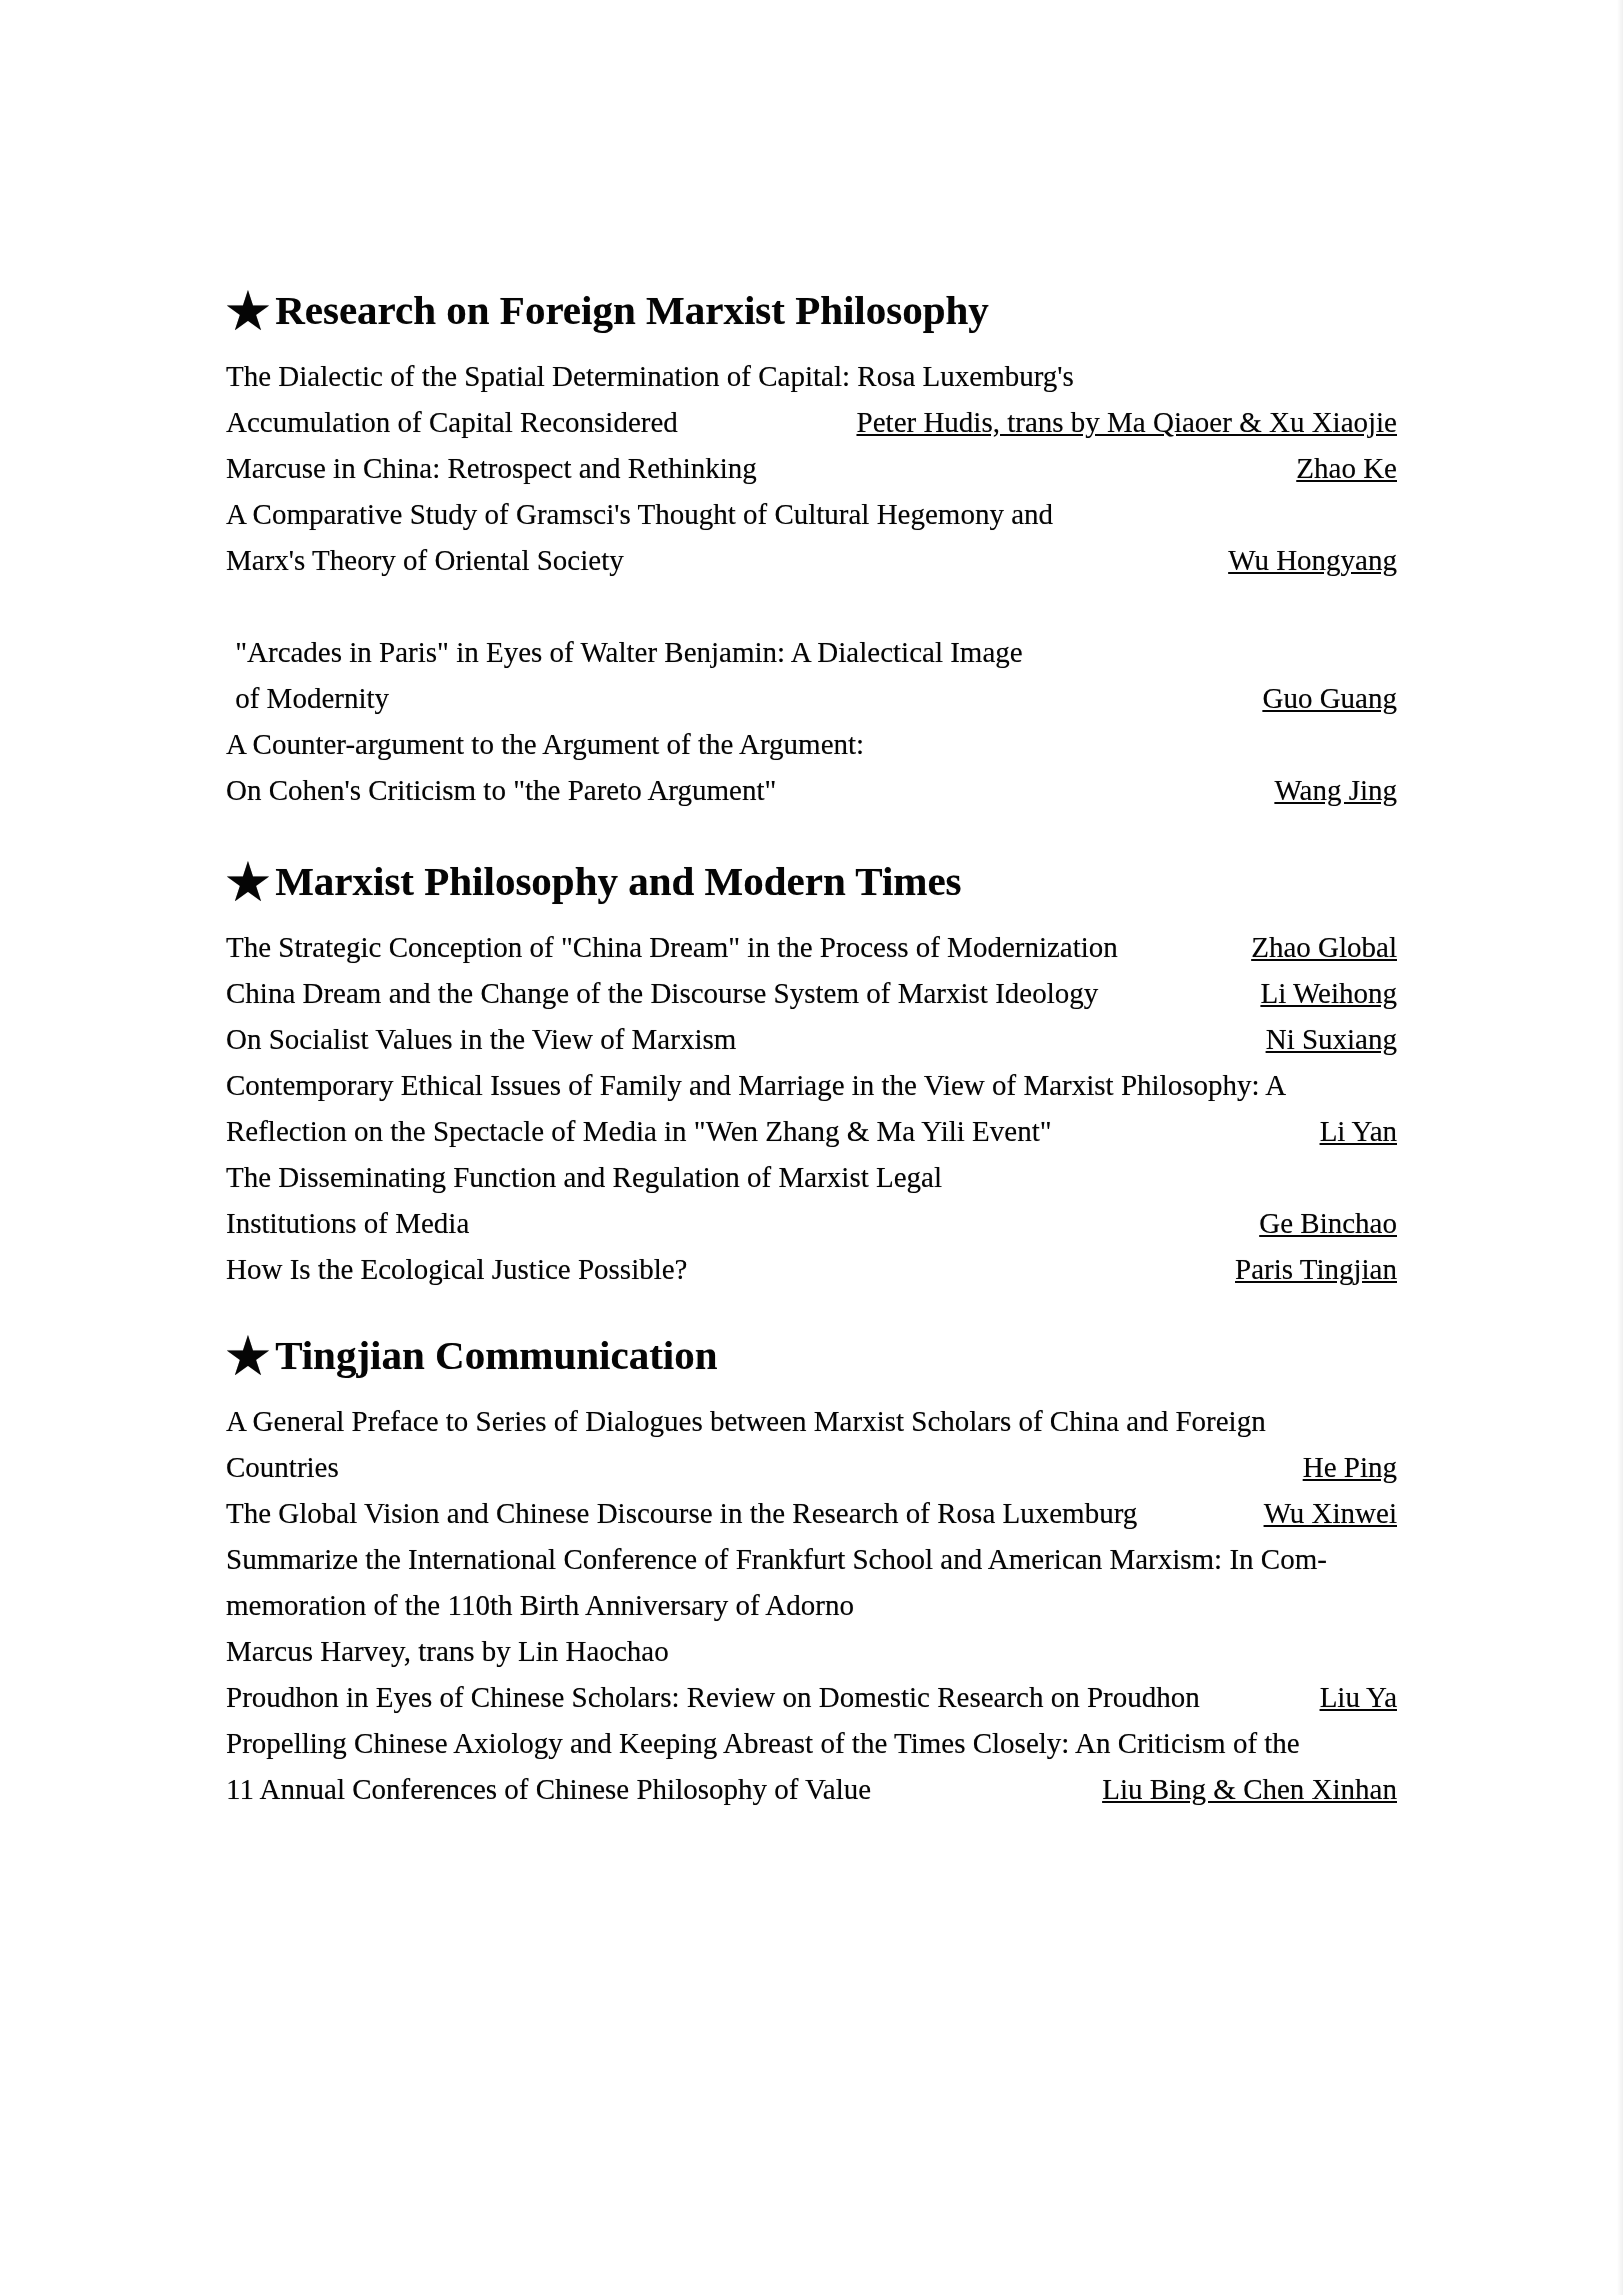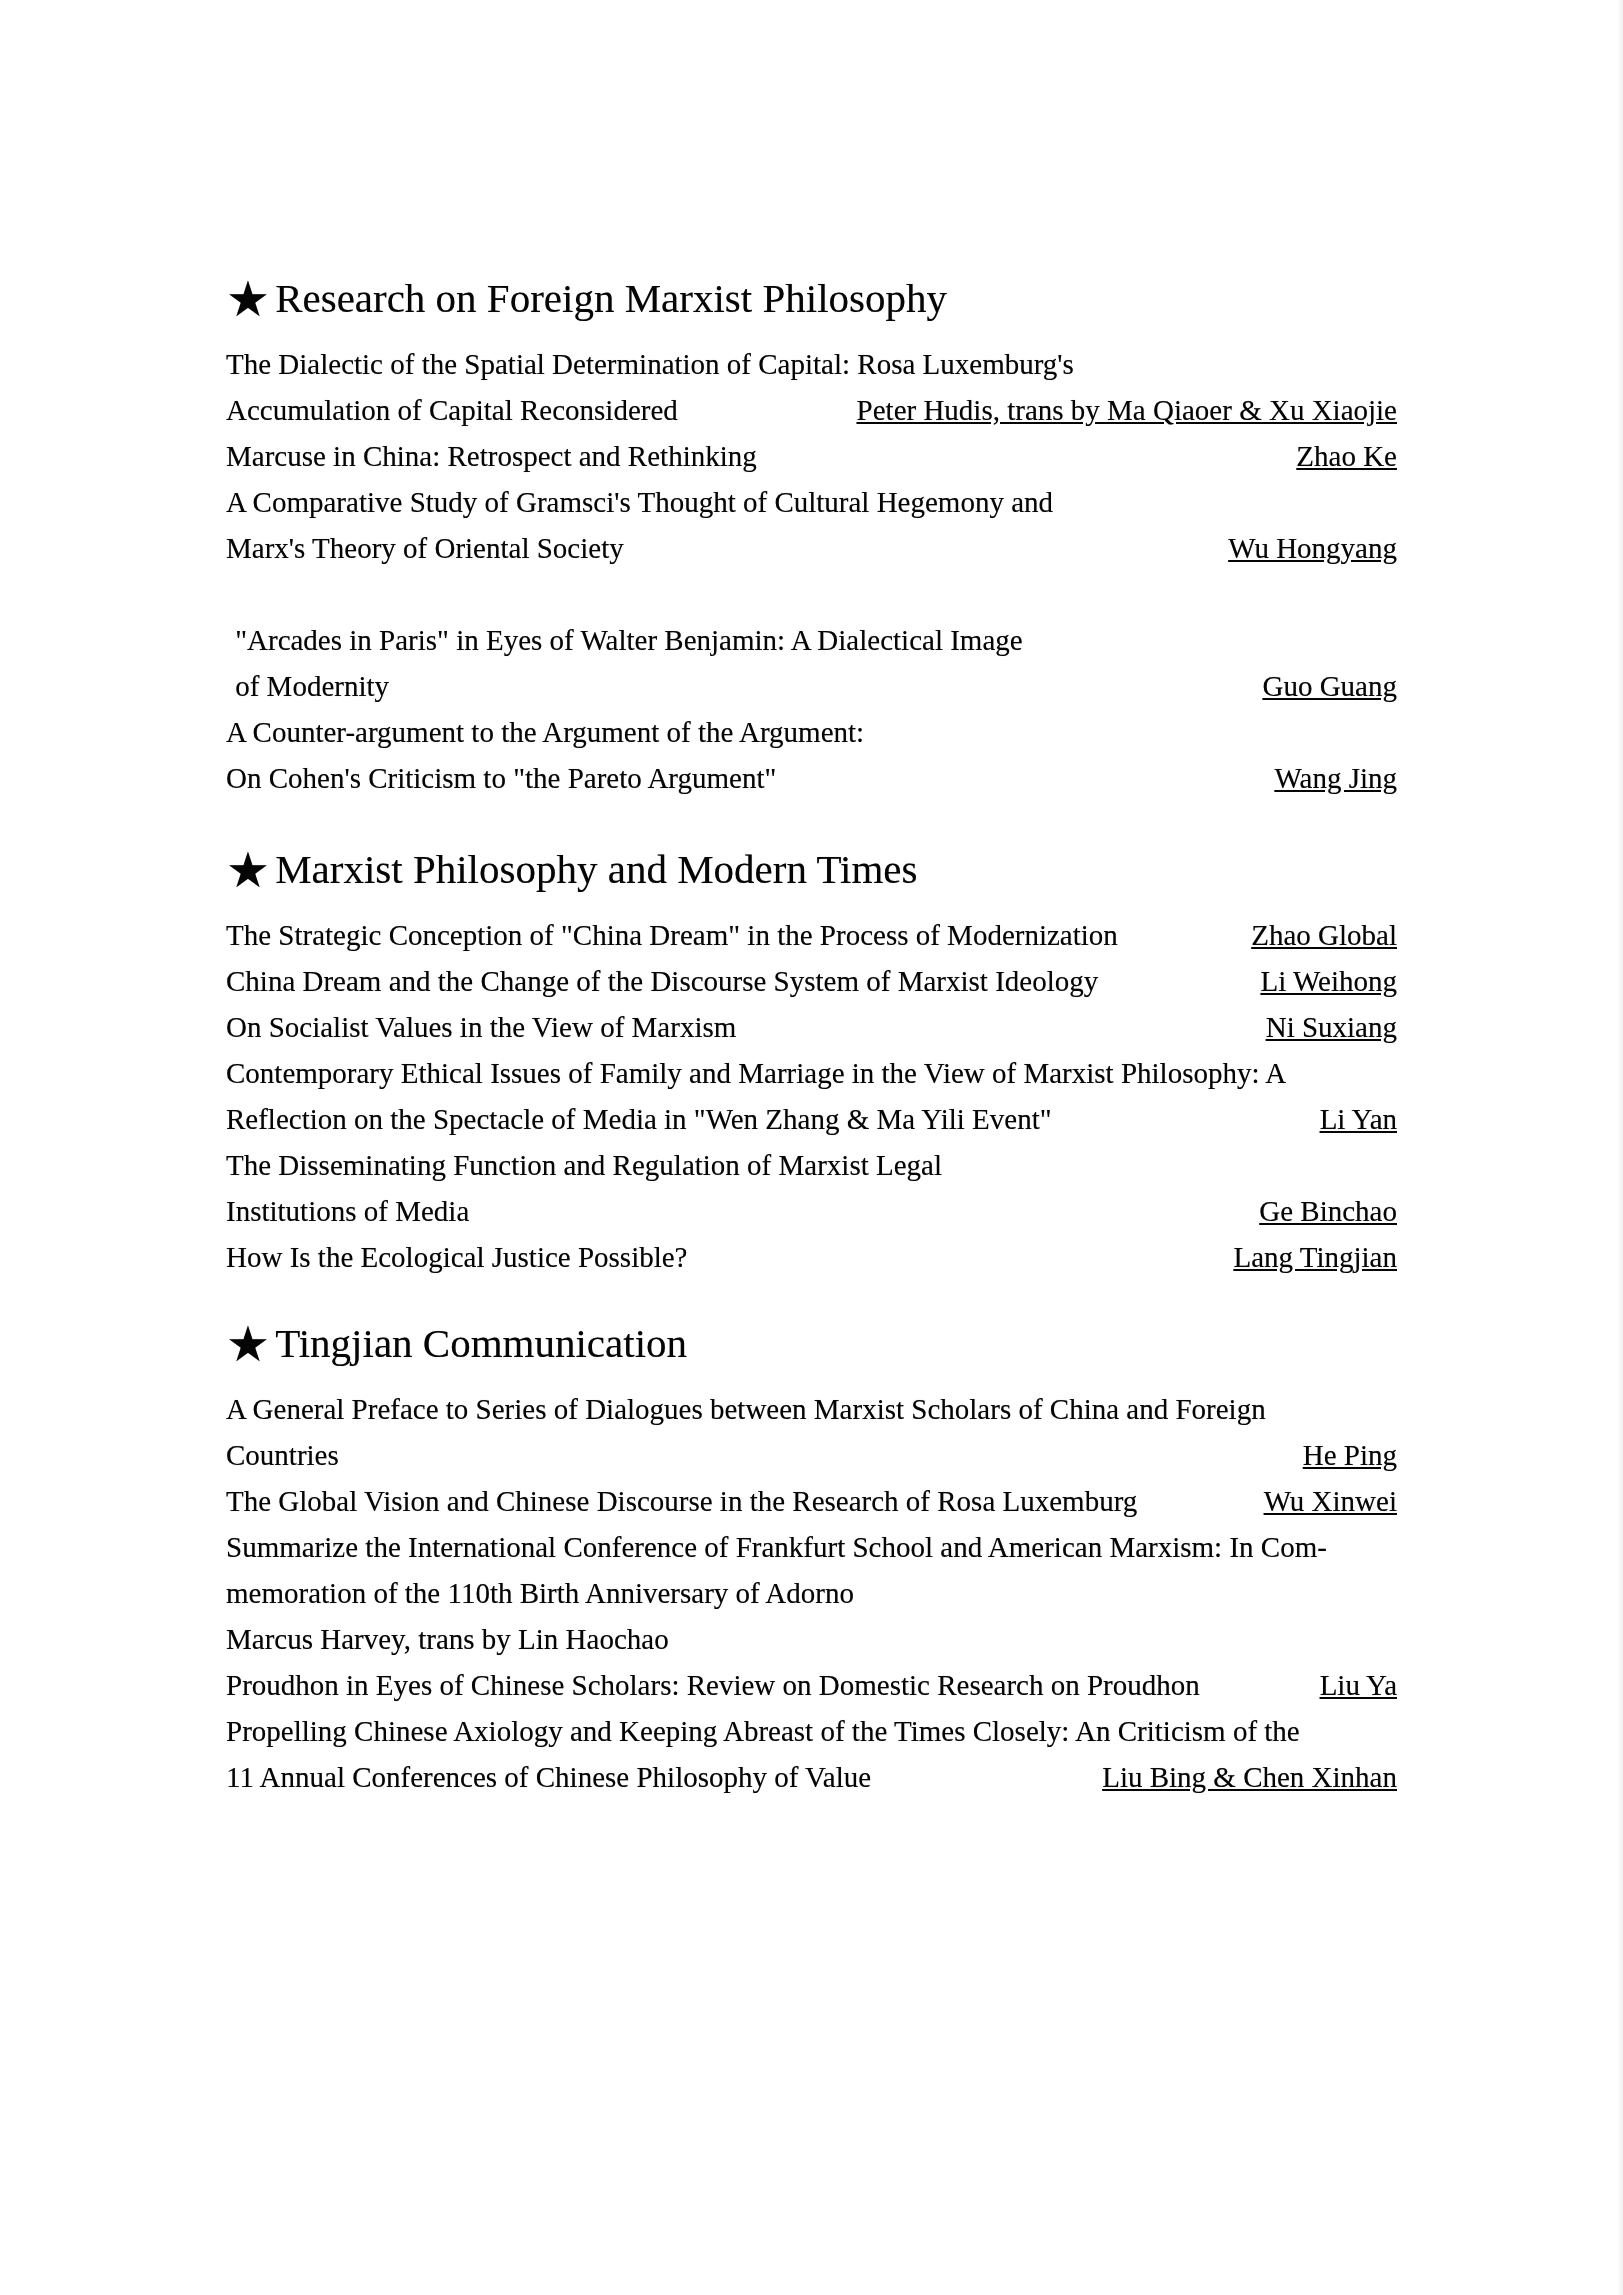--- a/index.html
+++ b/index.html
@@ -33,23 +33,24 @@
   .content {
     position: absolute;
     left: 226px;
     top: 277px;
     width: 1171px;
     text-shadow: 0 0 0.7px rgba(0,0,0,0.45);
   }
   .section-heading {
     font-size: 41px;
     line-height: 42px;
-    margin: 0 0 22px 0;
+    margin: 12px 0 22px 0;
     white-space: nowrap;
     letter-spacing: 0px;
+    font-weight: bold;
   }
   .section-heading .star {
     font-size: 49px;
     line-height: 0;
     vertical-align: -3.9px;
     margin-right: 5.2px;
     display: inline-block;
   }
   .mt-sec2 { margin-top: 47px; }
   .mt-sec3 { margin-top: 42px; }
@@ -143,21 +144,21 @@
     </div>
     <div class="entry">
       <span class="title">The Disseminating Function and Regulation of Marxist Legal</span>
     </div>
     <div class="entry">
       <span class="title">Institutions of Media</span>
       <span class="author">Ge Binchao</span>
     </div>
     <div class="entry">
       <span class="title">How Is the Ecological Justice Possible?</span>
-      <span class="author">Lang Tingjian</span>
+      <span class="author">Paris Tingjian</span>
     </div>
 
     <div class="section-heading mt-sec3">
       <span class="star">★</span><span>Tingjian Communication</span>
     </div>
 
     <div class="entry">
       <span class="title">A General Preface to Series of Dialogues between Marxist Scholars of China and Foreign</span>
     </div>
     <div class="entry">

